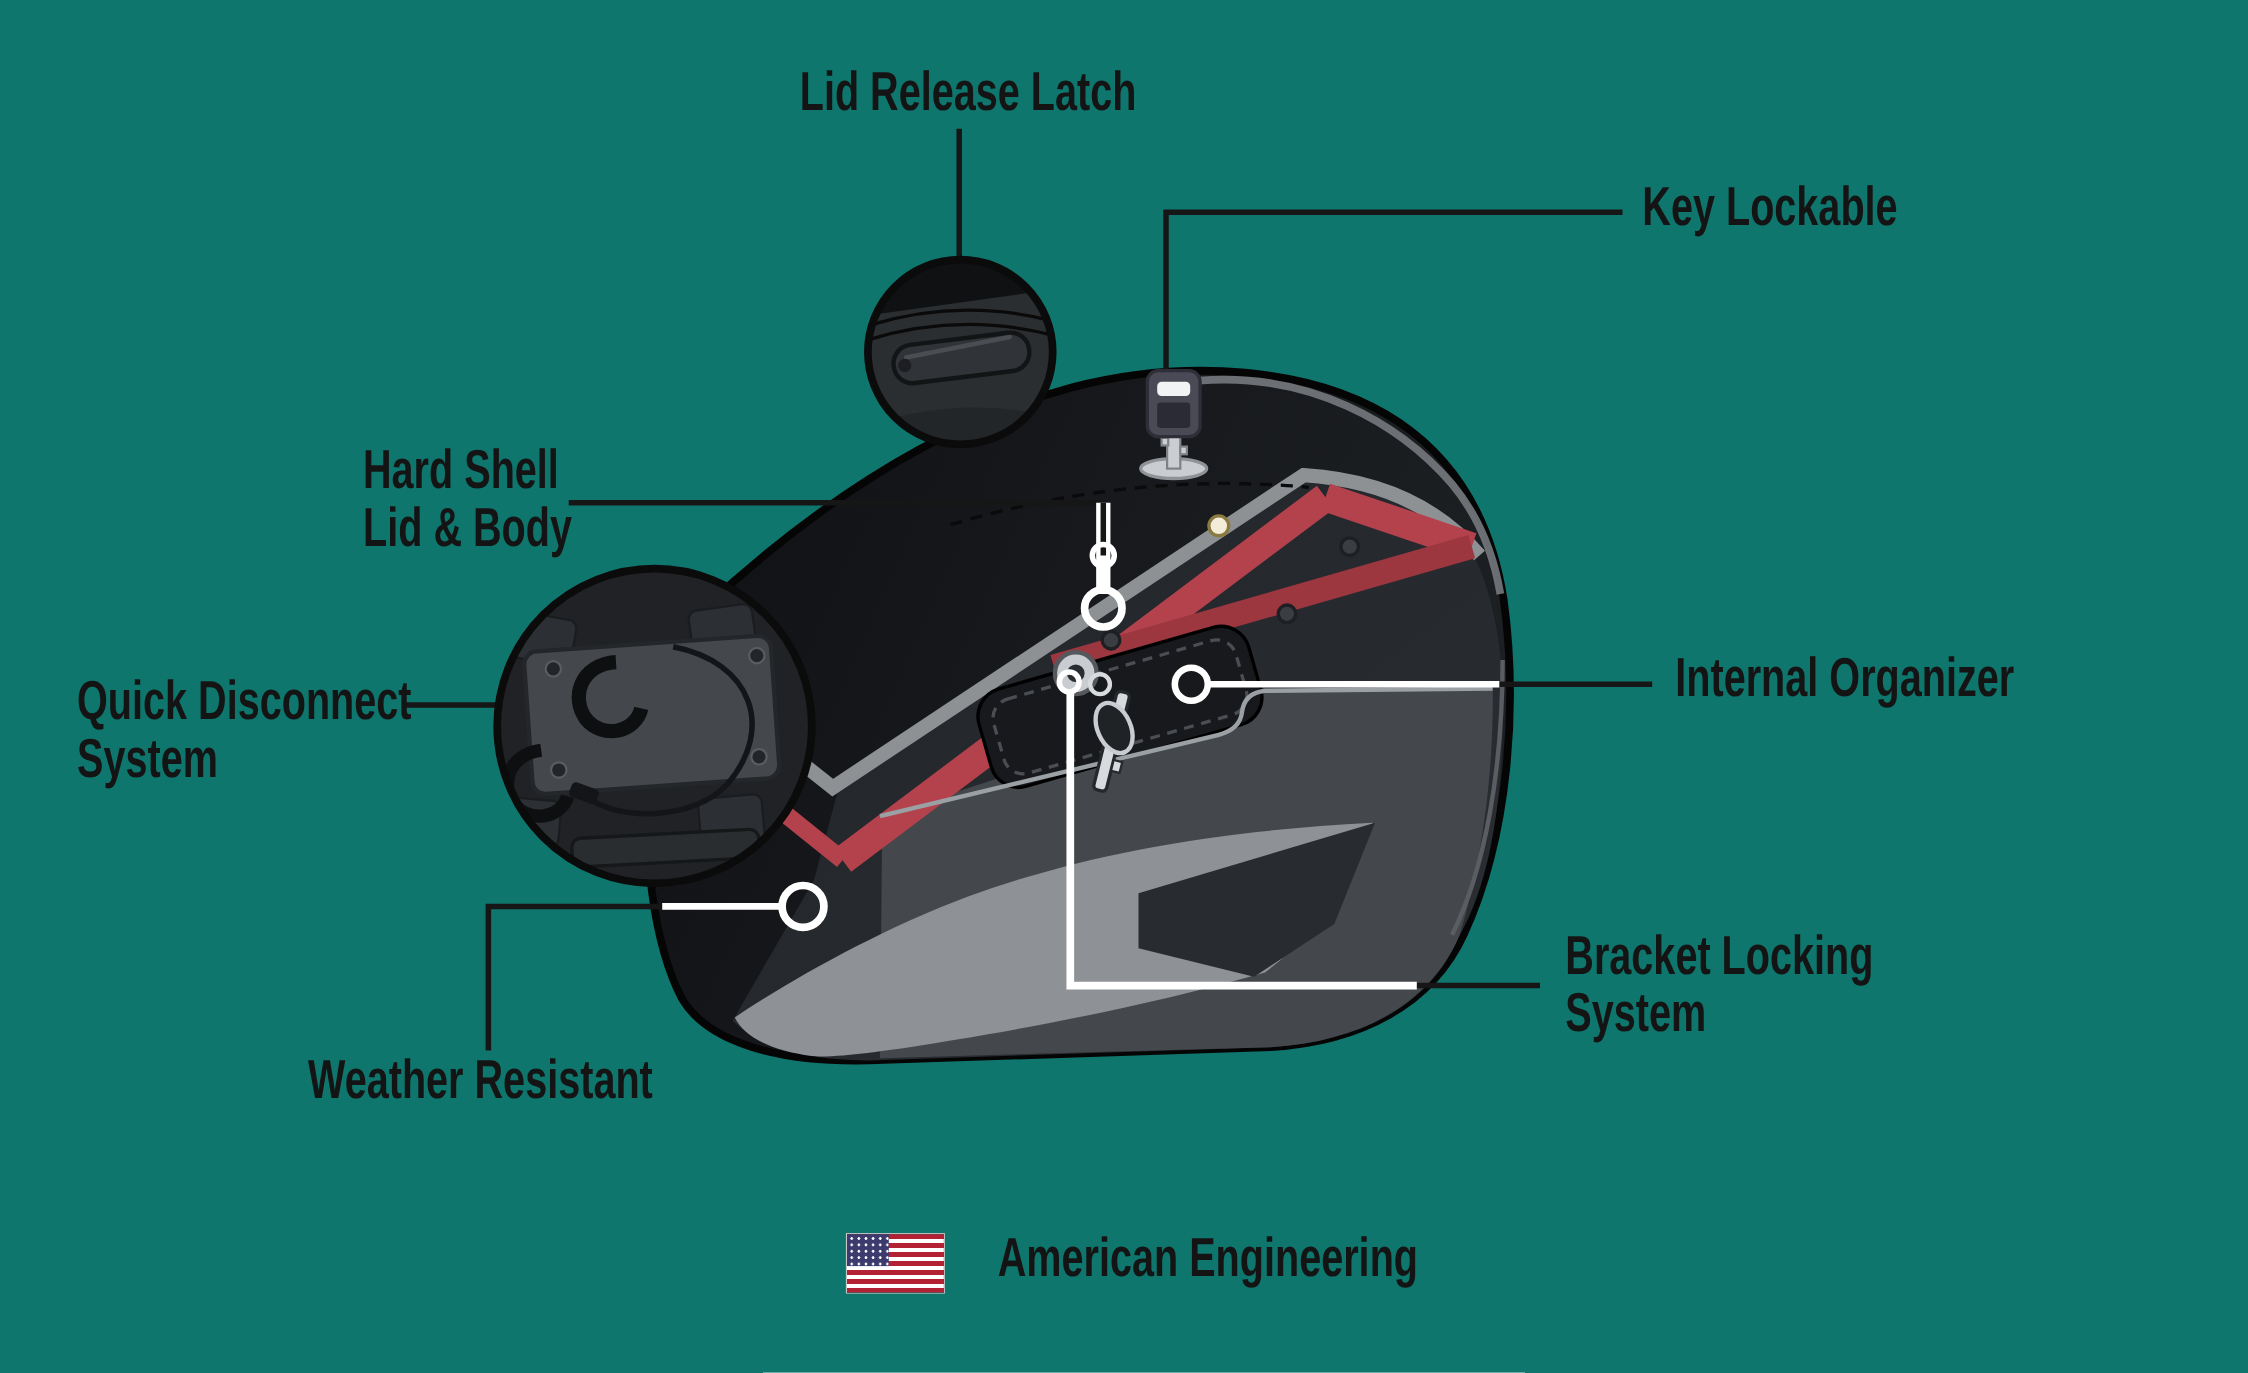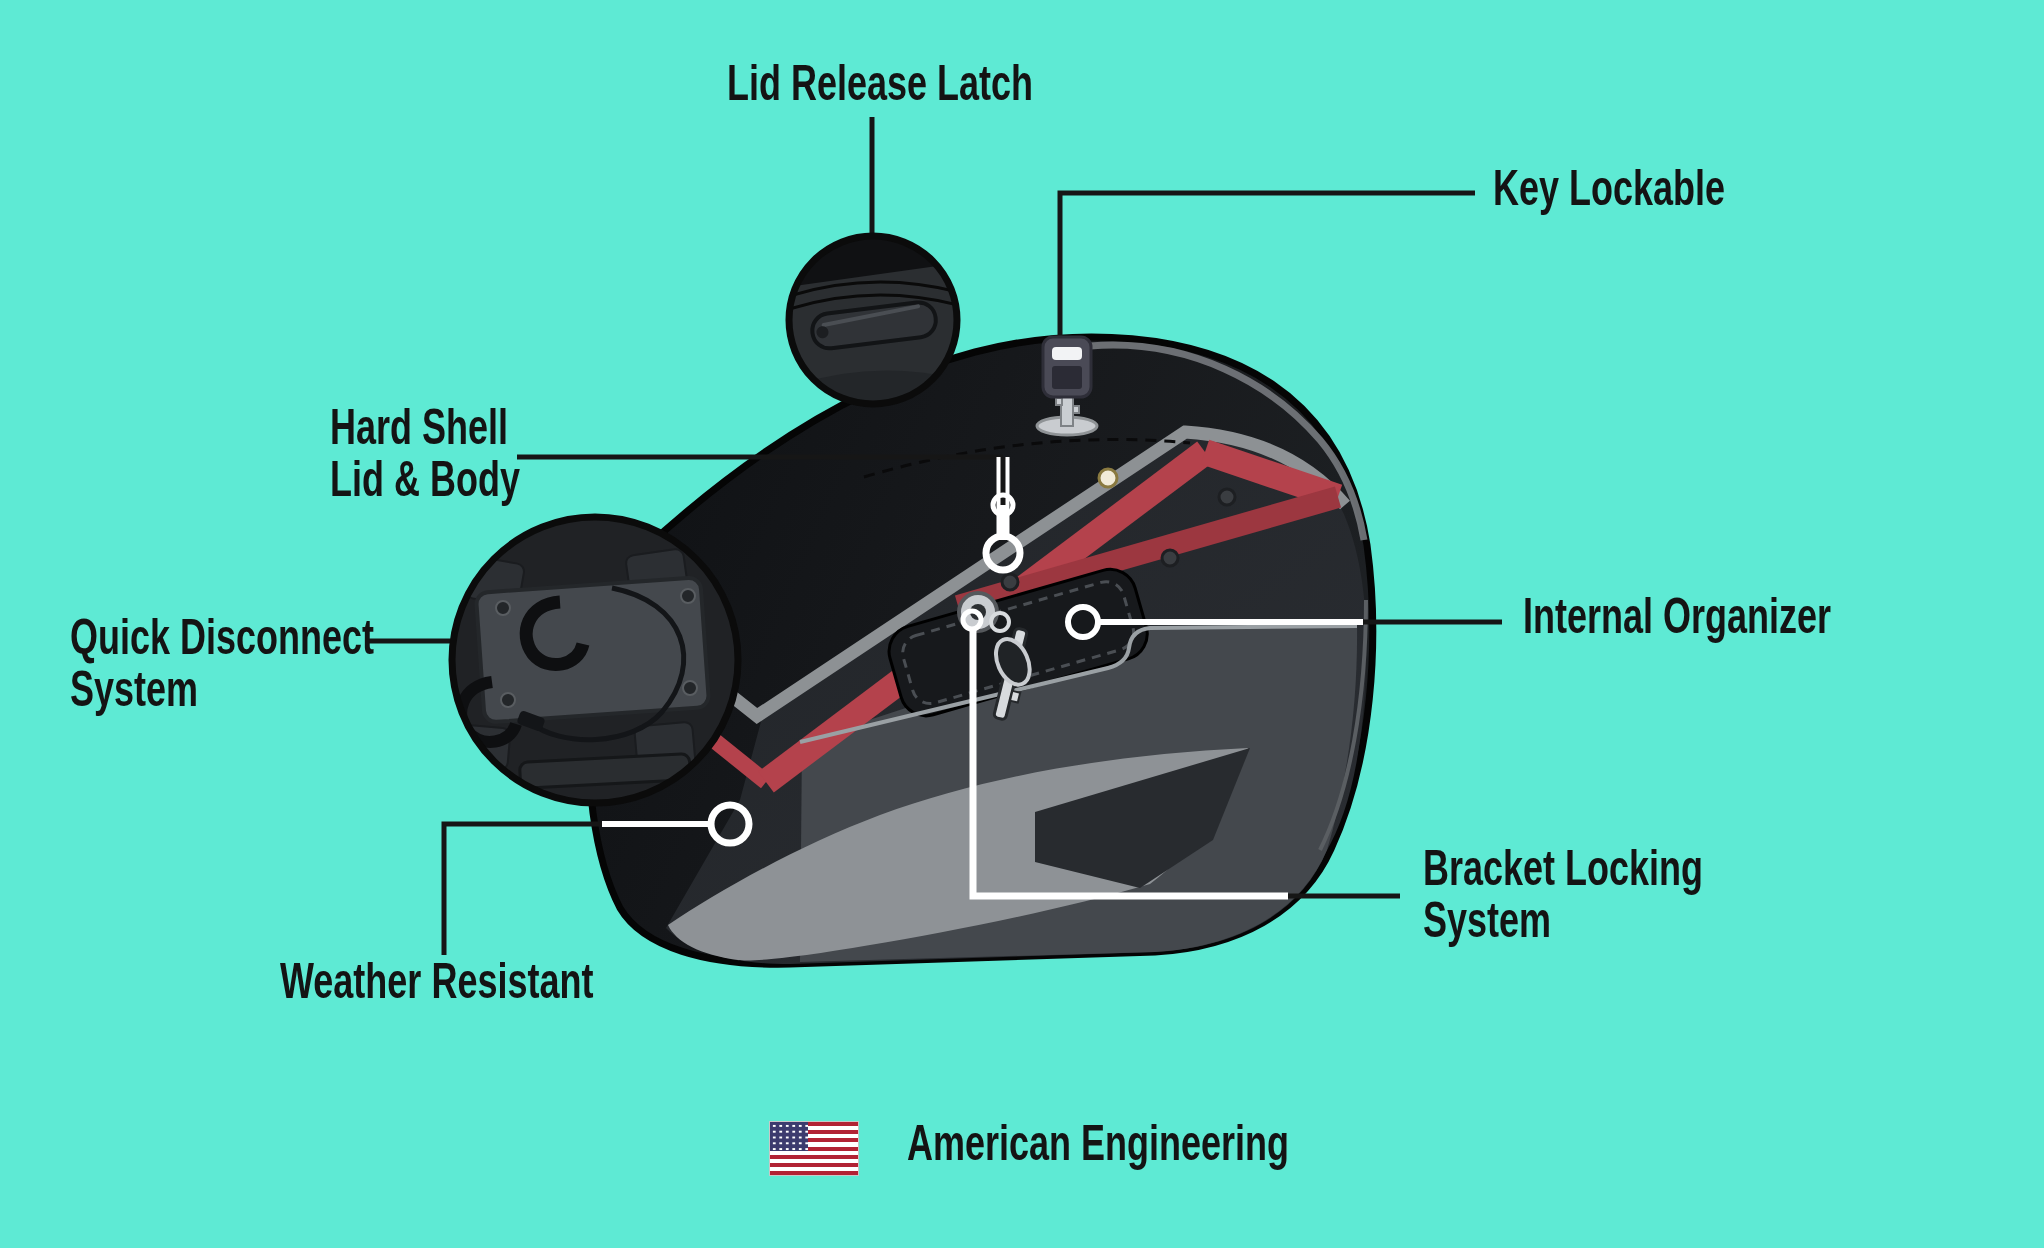--- a/index.html
+++ b/index.html
@@ -1,19 +1,19 @@
 <!DOCTYPE html>
 <html><head>
 <meta charset="utf-8">
 <style>
   html,body{margin:0;padding:0;background:#ffffff;}
   .stage{
     position:relative;
     width:2044px;height:1248px;
-    background:#5eead4;
+    background:#0f766e;
     font-family:"Liberation Sans","DejaVu Sans",sans-serif;
     overflow:hidden;
   }
   .callout{
     position:absolute;
     font-weight:bold;
     font-size:50px;
     line-height:52px;
     color:#141414;
     white-space:nowrap;

